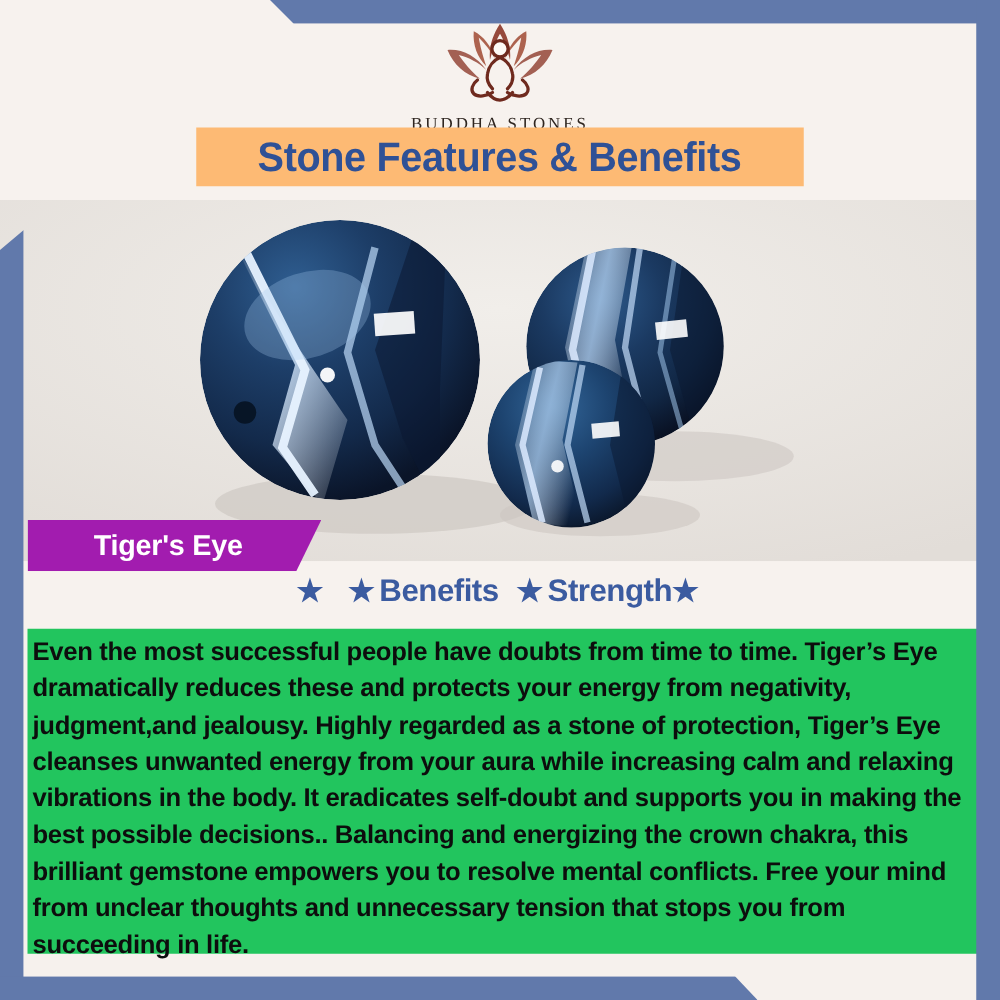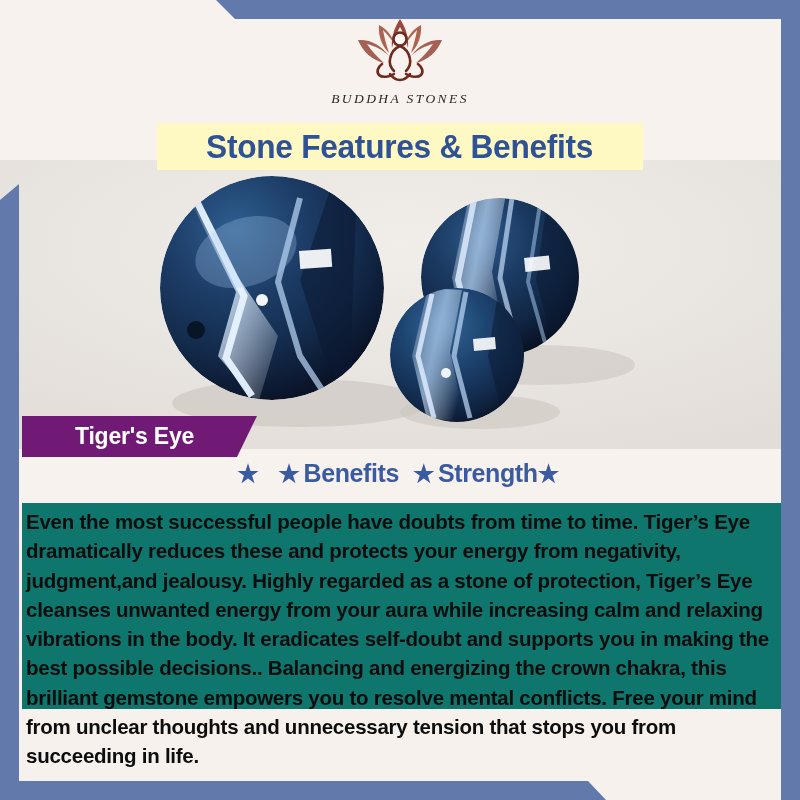--- a/index.html
+++ b/index.html
@@ -83,30 +83,29 @@
     margin: 0 auto;
   }
   .logo-word {
     display: block;
     margin-top: 1px;
     font-family: "Liberation Serif", serif;
     font-size: 13.5px;
     letter-spacing: 2.4px;
     color: #2f2620;
     font-weight: 400;
-    font-style: italic;
   }
 
   .title-band {
     position: absolute;
     left: 157px;
-    top: 123px;
+    top: 102px;
     width: 486px;
     height: 47px;
-    background: #fef9c3;
+    background: #fdba74;
     display: flex;
     align-items: center;
     justify-content: center;
     z-index: 3;
   }
   .title-band .title-text {
     font-size: 33px;
     font-weight: bold;
     color: #2f5196;
     letter-spacing: -0.3px;
@@ -126,21 +125,21 @@
     z-index: 1;
   }
 
   
   .stone-banner {
     position: absolute;
     left: 22px;
     top: 416px;
     width: 235px;
     height: 41px;
-    background: #701a75;
+    background: #a21caf;
     clip-path: polygon(0 0, 235px 0, 215px 41px, 0 41px);
     display: flex;
     align-items: center;
     z-index: 4;
   }
   .stone-banner .stone-name {
     padding-left: 53px;
     color: #ffffff;
     font-size: 23px;
     font-weight: bold;
@@ -185,22 +184,22 @@
   .benefit.gap-a { margin-right: 16px; }
   .benefit.gap-b { margin-right: 14px; }
   .benefit.gap-c { margin-right: 0px; }
 
   
   .desc-panel {
     position: absolute;
     left: 22px;
     top: 503px;
     width: 760px;
-    height: 206px;
-    background: #0f766e;
+    height: 260px;
+    background: #22c55e;
     z-index: 4;
   }
   .desc-text {
     padding: 4px 6px 0 4px;
     font-size: 20.5px;
     line-height: 29.3px;
     color: #0d0d0d;
     font-weight: bold;
     letter-spacing: -0.25px;
     text-align: left;

